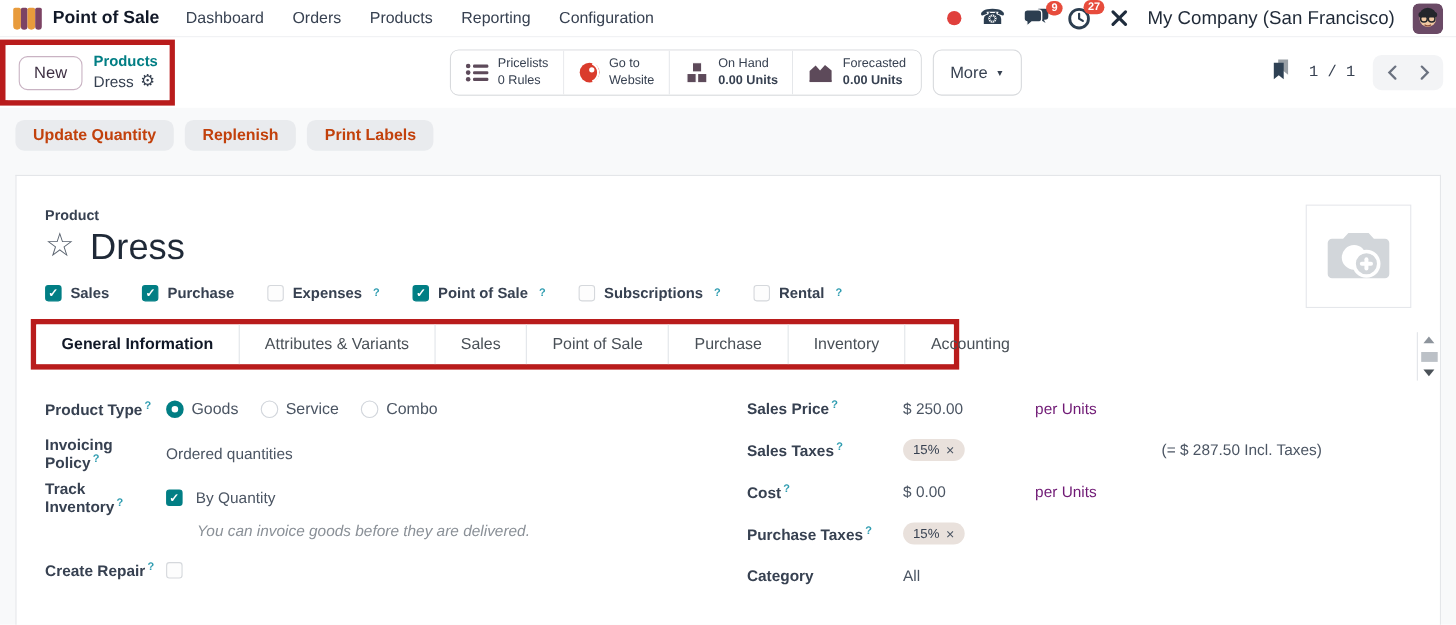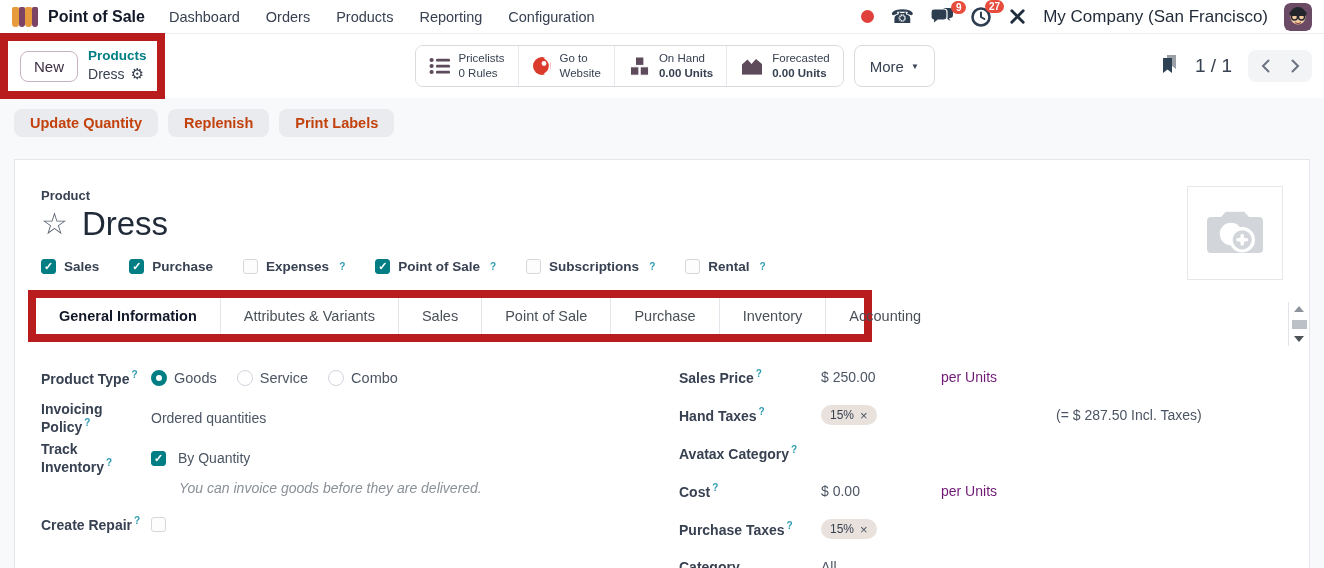--- a/index.html
+++ b/index.html
@@ -21,41 +21,41 @@
   .red-dot { width:13px; height:13px; border-radius:50%; background:#e0403c; }
   .sysicon { position:relative; display:flex; align-items:center; color:#2c3e50; }
   .phone-glyph { font-size:19px; line-height:1; color:#2c3e50; }
   .badge { position:absolute; top:-6px; right:-12px; background:#e74c3c; color:#fff;
     font-size:10px; font-weight:700; border-radius:9px; padding:1px 4px; min-width:15px; text-align:center; }
   .company { font-size:17px; color:#1f2937; white-space:nowrap; }
   .avatar { width:28px; height:28px; border-radius:6px; overflow:hidden; display:block; }
 
   
   .control-row { height:64px; background:#fff; display:flex; align-items:center; padding:0 12px 0 0; }
-  .annotation-box { border:8px solid #b91c1c; }
+  .annotation-box { border:5px solid #b91c1c; }
   .crumb-box { display:flex; align-items:center; gap:10px; padding:7px 10px; margin-left:2px; background:#fff; }
   .new-btn { background:#fff; border:1px solid #c9b3c3; border-radius:8px; padding:6px 13px;
     font-size:15px; font-weight:500; color:#3d2f42; cursor:pointer; font-family:inherit; }
   .crumbs { display:flex; flex-direction:column; line-height:1.25; }
   .crumb-parent { color:#017e84; font-size:13.5px; font-weight:700; cursor:pointer; }
   .crumb-current { font-size:14px; color:#374151; display:flex; align-items:center; gap:6px; }
   .gear { font-size:15px; color:#374151; cursor:pointer; }
 
   .statbox-wrap { display:flex; align-items:center; margin-left:250px; }
   .stat-group { display:flex; border:1px solid #d8dadd; border-radius:8px; background:#fff; overflow:hidden; height:42px; }
   .stat-btn { display:flex; align-items:center; gap:8px; padding:4px 13px; cursor:pointer; border-right:1px solid #e5e7ea; background:#fff; }
   .stat-btn:last-child { border-right:none;justify-content:space-between; }
   .stat-text { display:flex; flex-direction:column; font-size:11.5px; line-height:1.3; color:#374151; }
   .stat-text .l2.bold { font-weight:700; }
   .more-btn { margin-left:10px; height:42px; display:flex; align-items:center; gap:7px; border:1px solid #d8dadd;
     border-radius:8px; background:#fff; padding:0 15px; font-size:15px; font-weight:500; color:#374151; cursor:pointer; font-family:inherit; }
   .caret { font-size:8px; color:#374151; }
 
   .pager-area { margin-left:auto; display:flex; align-items:center; gap:16px; }
-  .pager-text { font-size:19px; color:#374151; }
+  .pager-text { font-size:14px; color:#374151;font-family:Liberation Mono, monospace; }
   .chev-group { display:flex; background:#f3f4f6; border-radius:8px; padding:2px; }
   .chev-btn { width:30px; height:28px; display:flex; align-items:center; justify-content:center; cursor:pointer; color:#6b7280; }
 
   
   .page-bg { background:#f8f9fa; height:470px; }
   .action-strip { padding:11px 14px 10px; display:flex; gap:10px; }
   .act-btn { background:#e9ebee; border:none; border-radius:8px; padding:6px 16px; font-size:14.5px;
     font-weight:600; color:#c2410c; cursor:pointer; font-family:inherit; }
 
   
@@ -382,38 +382,32 @@
         <div class="frow-r">
           <span class="flabel-r">
             <span>Sales Price</span><sup class="help">?</sup>
           </span>
           <span class="vcell">$ 250.00</span>
           <span class="ucell">per Units</span>
         </div>
 
         <div class="frow-r">
           <span class="flabel-r">
-            <span>Hand Taxes</span><sup class="help">?</sup>
+            <span>Sales Taxes</span><sup class="help">?</sup>
           </span>
           <span class="vcell">
             <span class="tag">
               <span>15%</span>
               <span class="x">×</span>
             </span>
           </span>
           <span class="ucell"></span>
           <span class="ncell">(= $ 287.50 Incl. Taxes)</span>
         </div>
 
-        <div class="frow-r">
-          <span class="flabel-r">
-            <span>Avatax Category</span><sup class="help">?</sup>
-          </span>
-          <span class="vcell"></span>
-        </div>
 
         <div class="frow-r">
           <span class="flabel-r">
             <span>Cost</span><sup class="help">?</sup>
           </span>
           <span class="vcell">$ 0.00</span>
           <span class="ucell">per Units</span>
         </div>
 
         <div class="frow-r">

